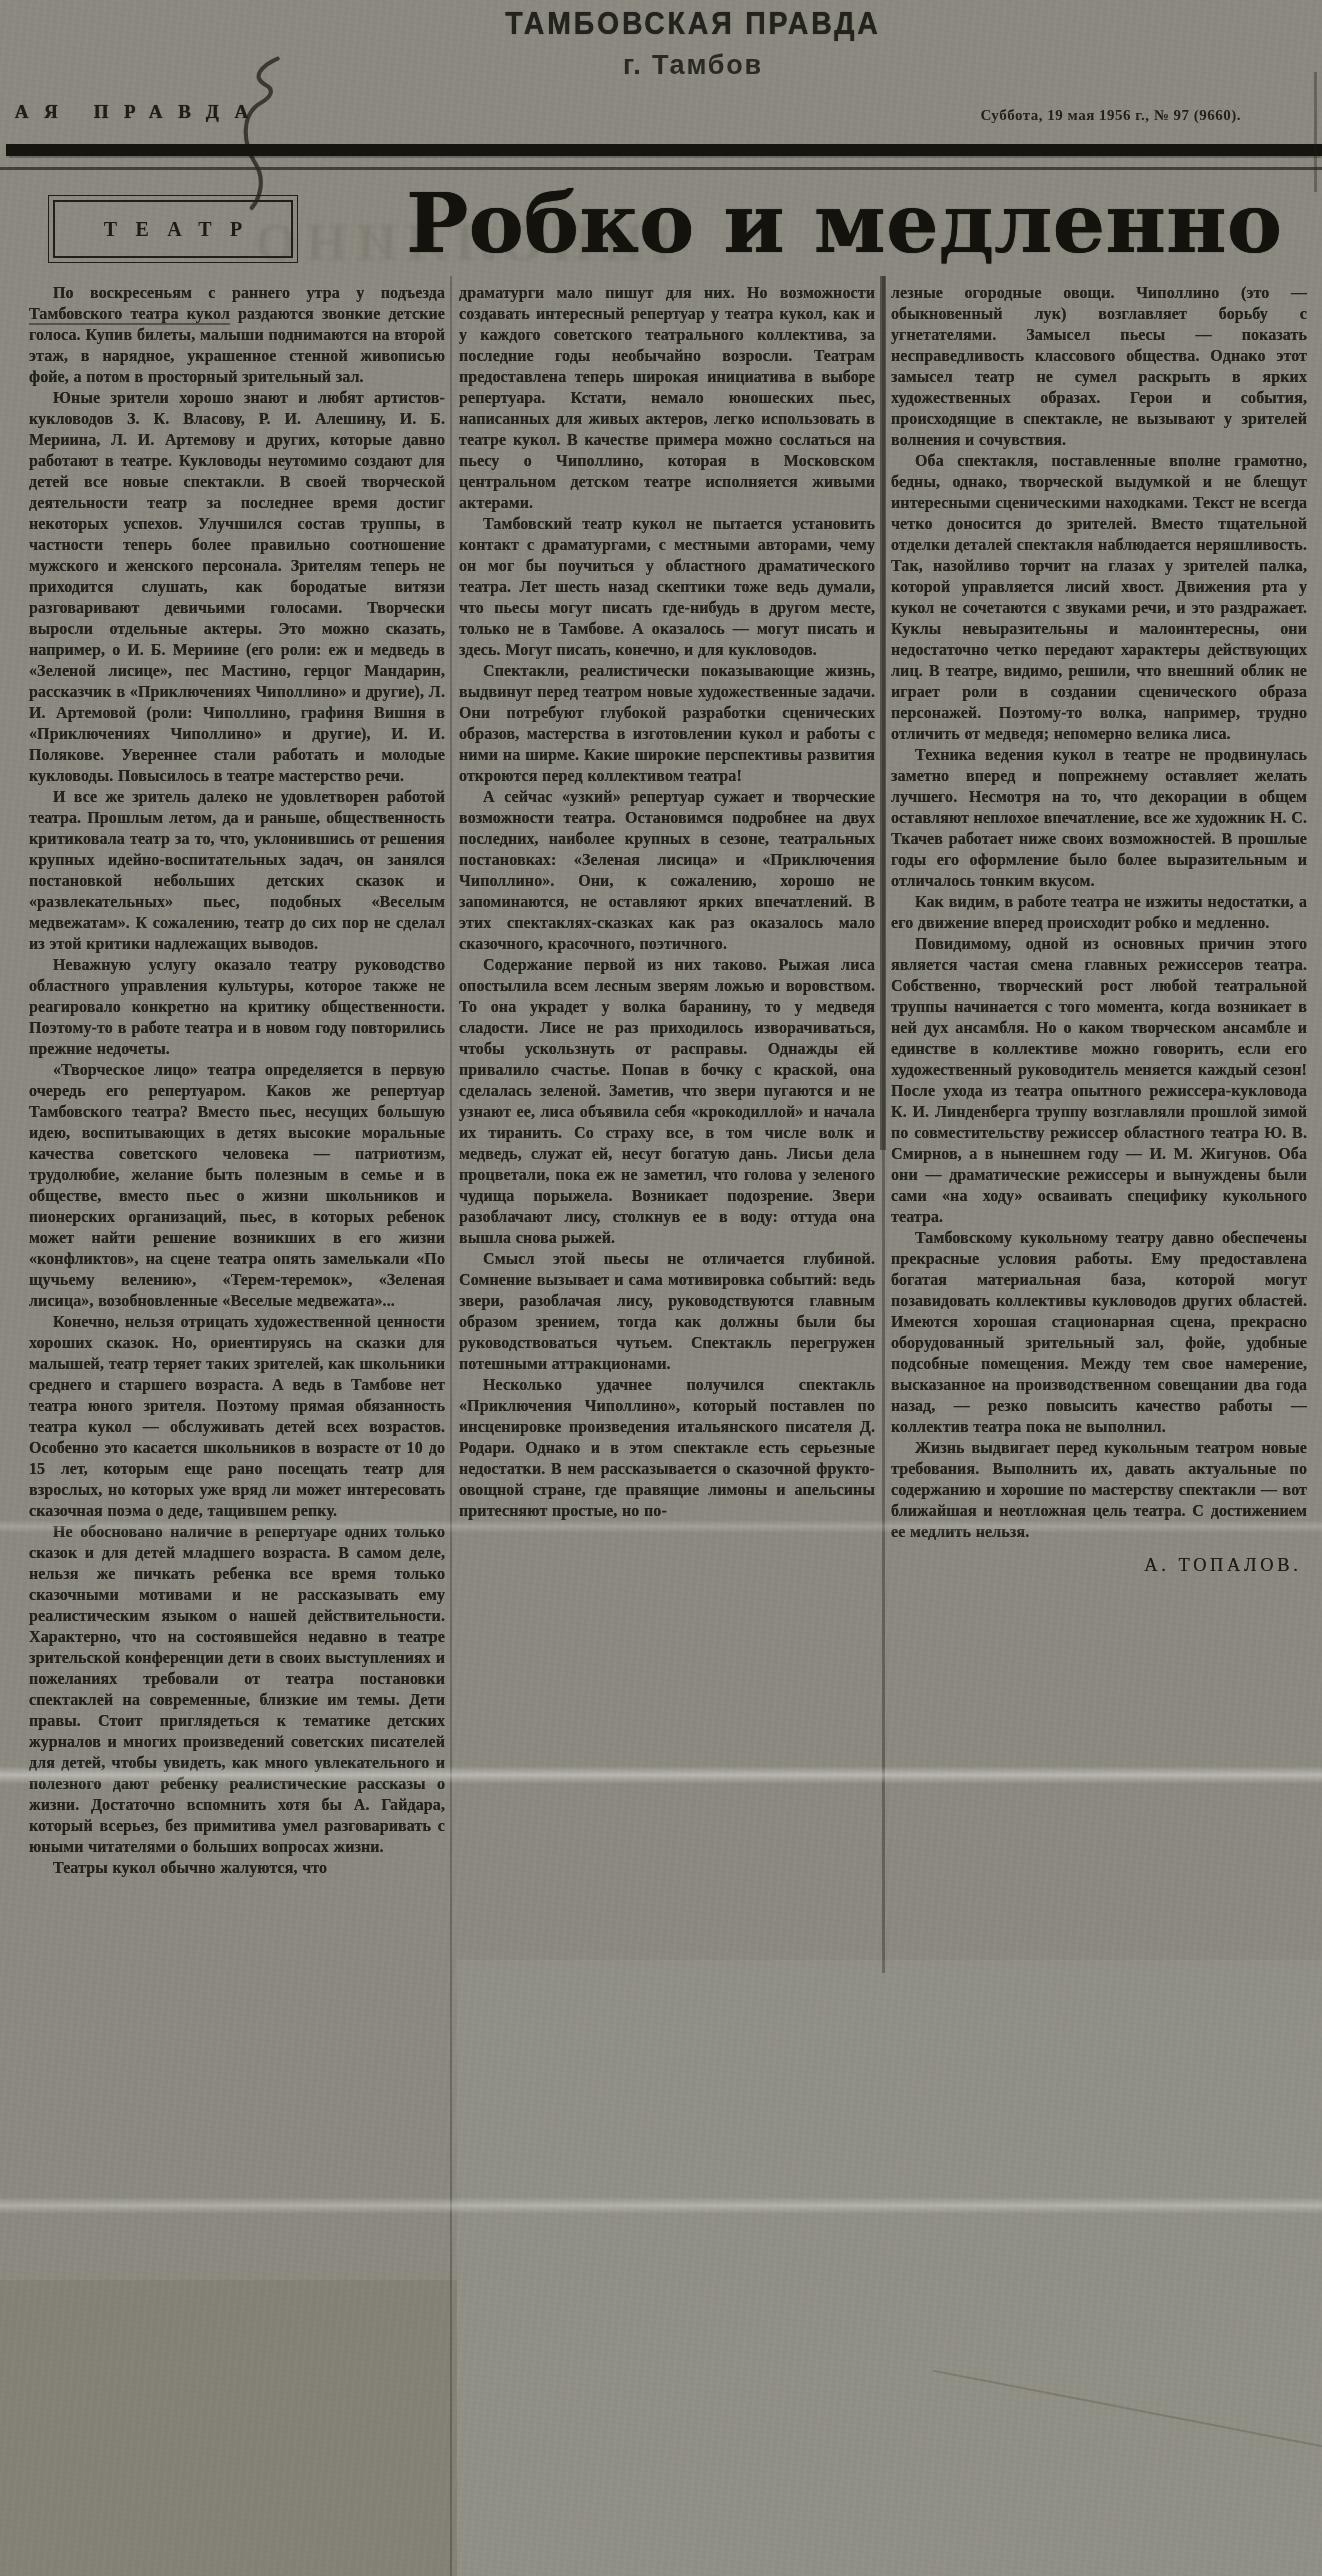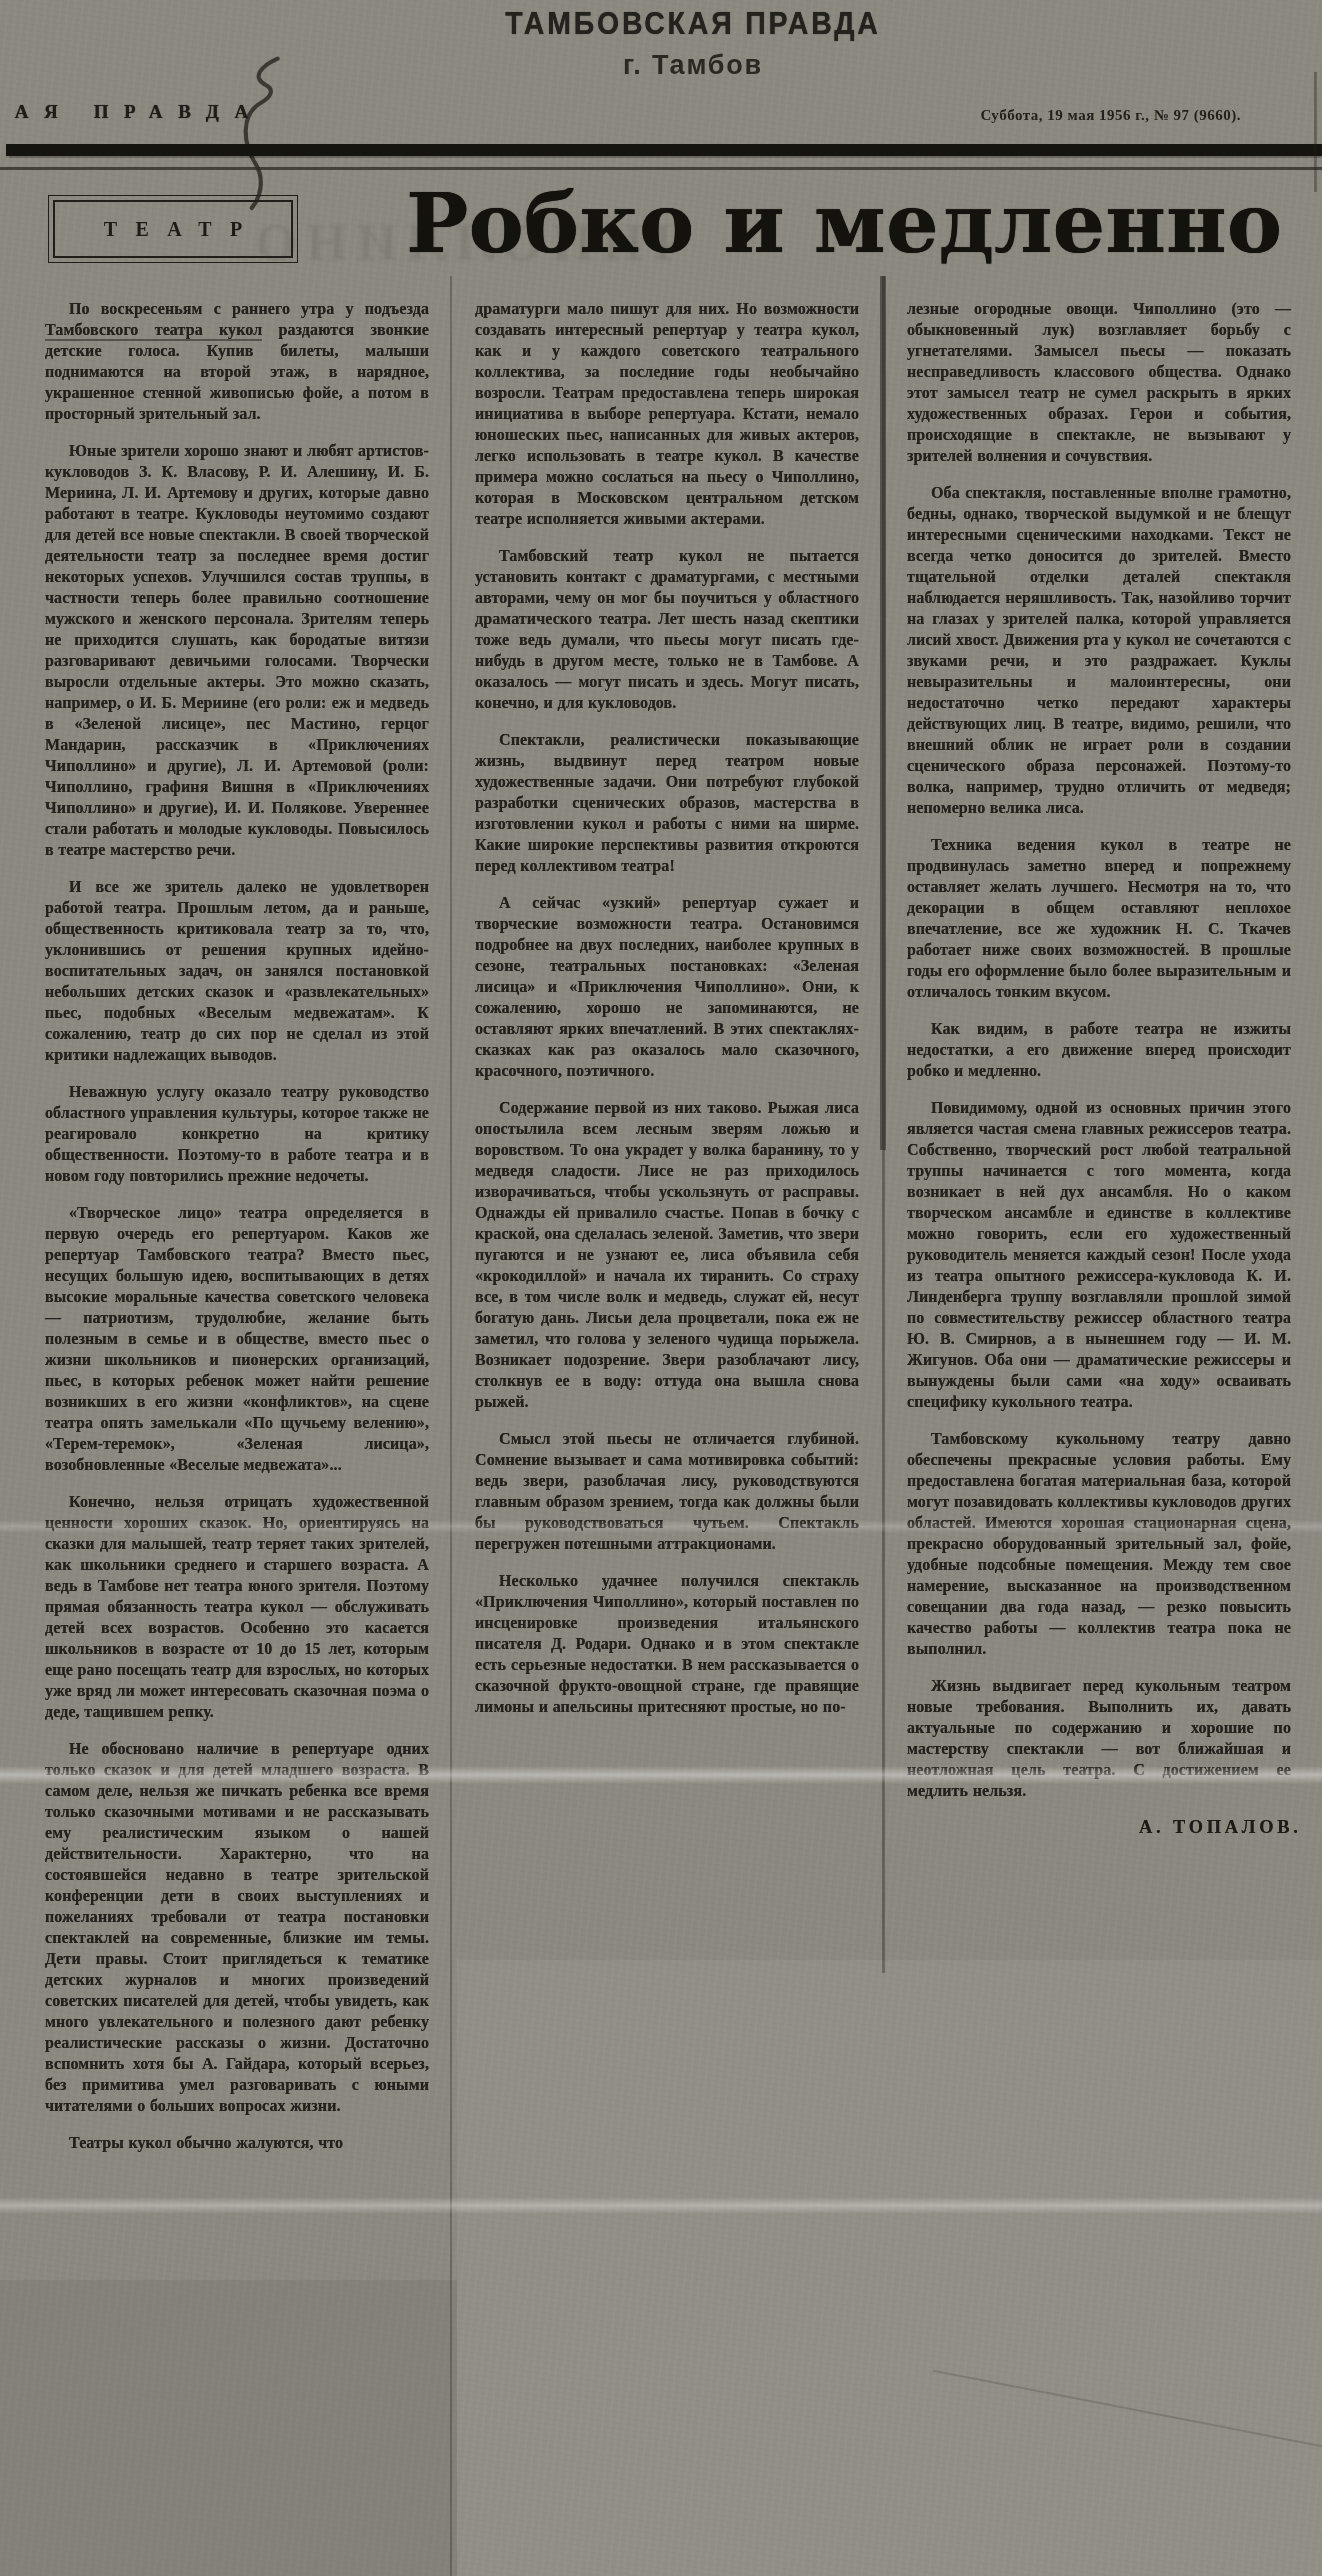--- a/index.html
+++ b/index.html
@@ -67,26 +67,26 @@
   }
   .col{
     position:absolute;top:282px;width:416px;overflow:hidden;
     font-size:16px;line-height:21px;font-weight:bold;color:#23211c;
     text-align:justify;letter-spacing:0.1px;word-spacing:0.5px;
     text-shadow:0 0 0.5px rgba(35,33,28,.8);
   }
   #col1{left:29px;height:2294px;}
   #col2{left:459px;height:1670px;}
   #col3{left:891px;height:1711px;}
-  .par{margin:16px;text-indent:24px;}
+  .par{margin:0;text-indent:24px;}
   .par.no-indent{text-indent:0;}
   .pen-underline{border-bottom:2.8px solid rgba(48,44,38,.60);padding-bottom:0.9px;}
   .signature{
     margin-top:13px;text-align:right;padding-right:5.5px;
-    font-size:18.4px;letter-spacing:3.7px;font-weight:bold;color:#1d1b16;text-indent:0;
+    font-size:18.4px;letter-spacing:3.7px;font-weight:normal;color:#1d1b16;text-indent:0;
   }
   .gutter{position:absolute;background:#3a372f;}
   .g1{left:450px;top:276px;height:2300px;width:1.8px;opacity:.40;}
   .g2{left:882px;top:276px;height:1697px;width:2.8px;opacity:.50;}
   .g2dark{left:880px;top:276px;height:874px;width:5.5px;background:#26241f;opacity:.55;position:absolute;}
   .crease{position:absolute;left:0;right:0;pointer-events:none;
     background:linear-gradient(to bottom, transparent, rgba(255,255,255,.38) 50%, transparent);}
   .crease.c1{top:1520px;height:13px;opacity:.5;}
   .crease.c2{top:1766px;height:18.4px;}
   .crease.c3{top:2197px;height:16.6px;opacity:.8;}

